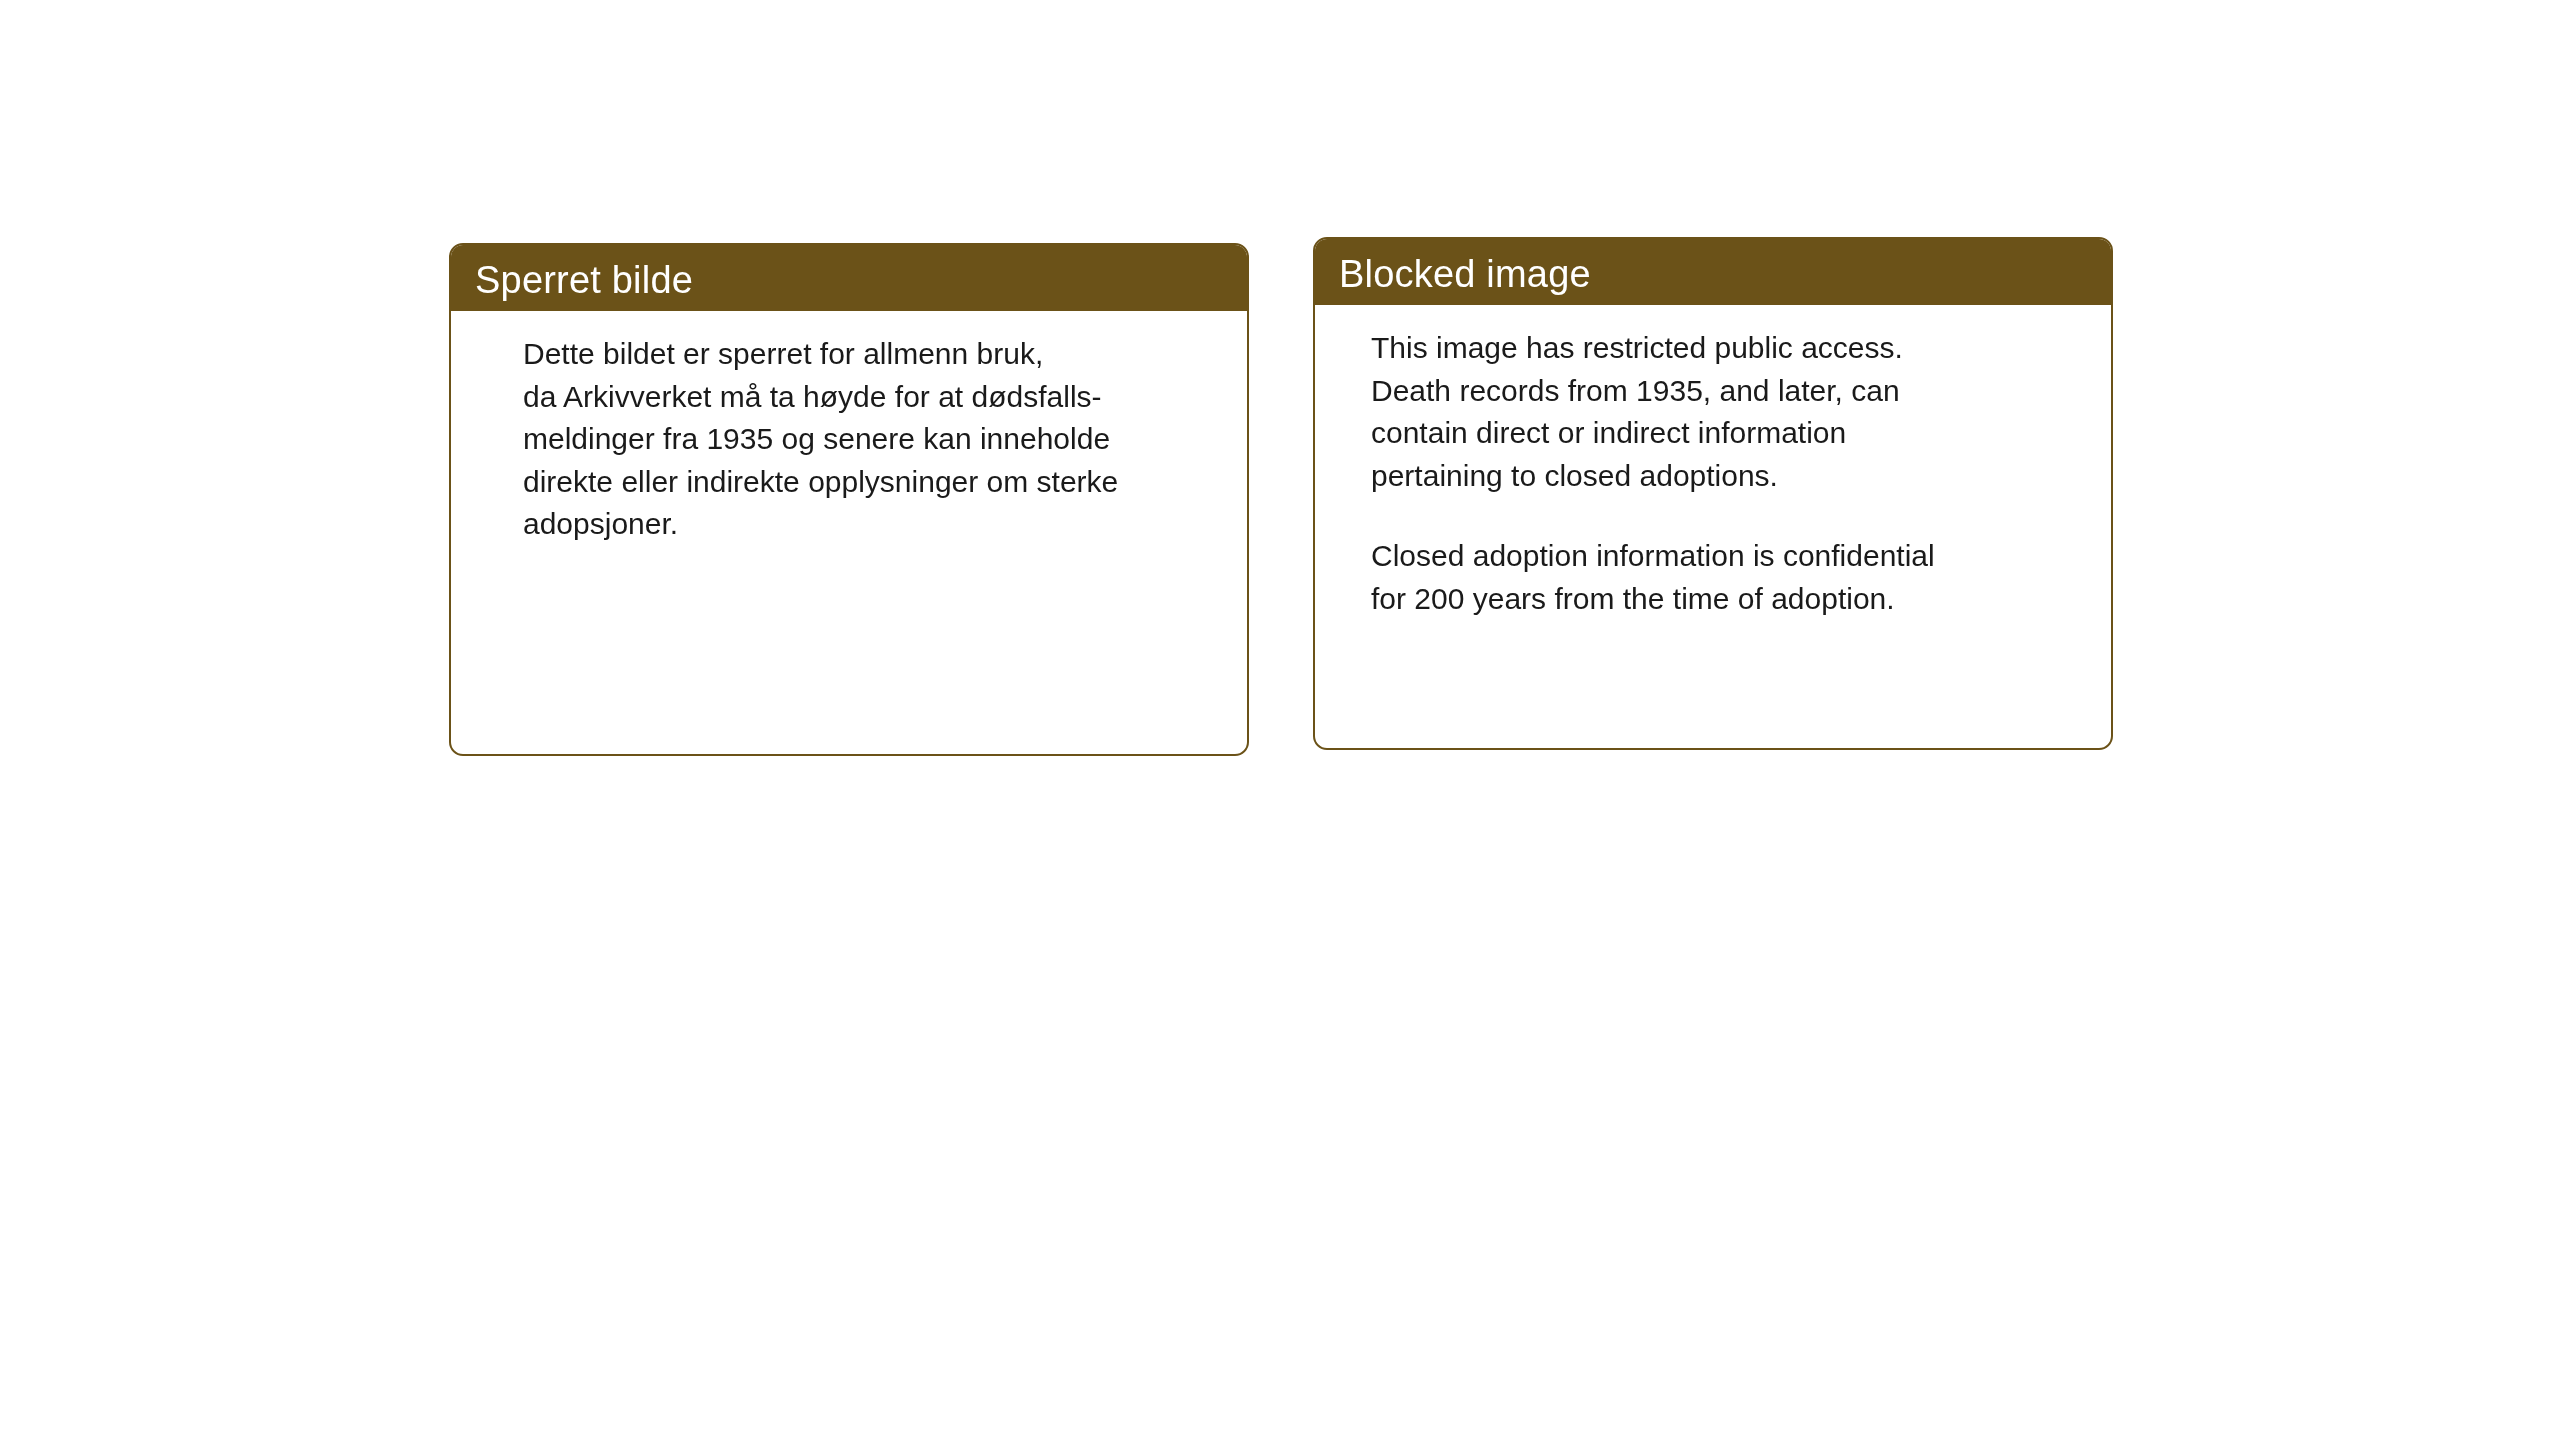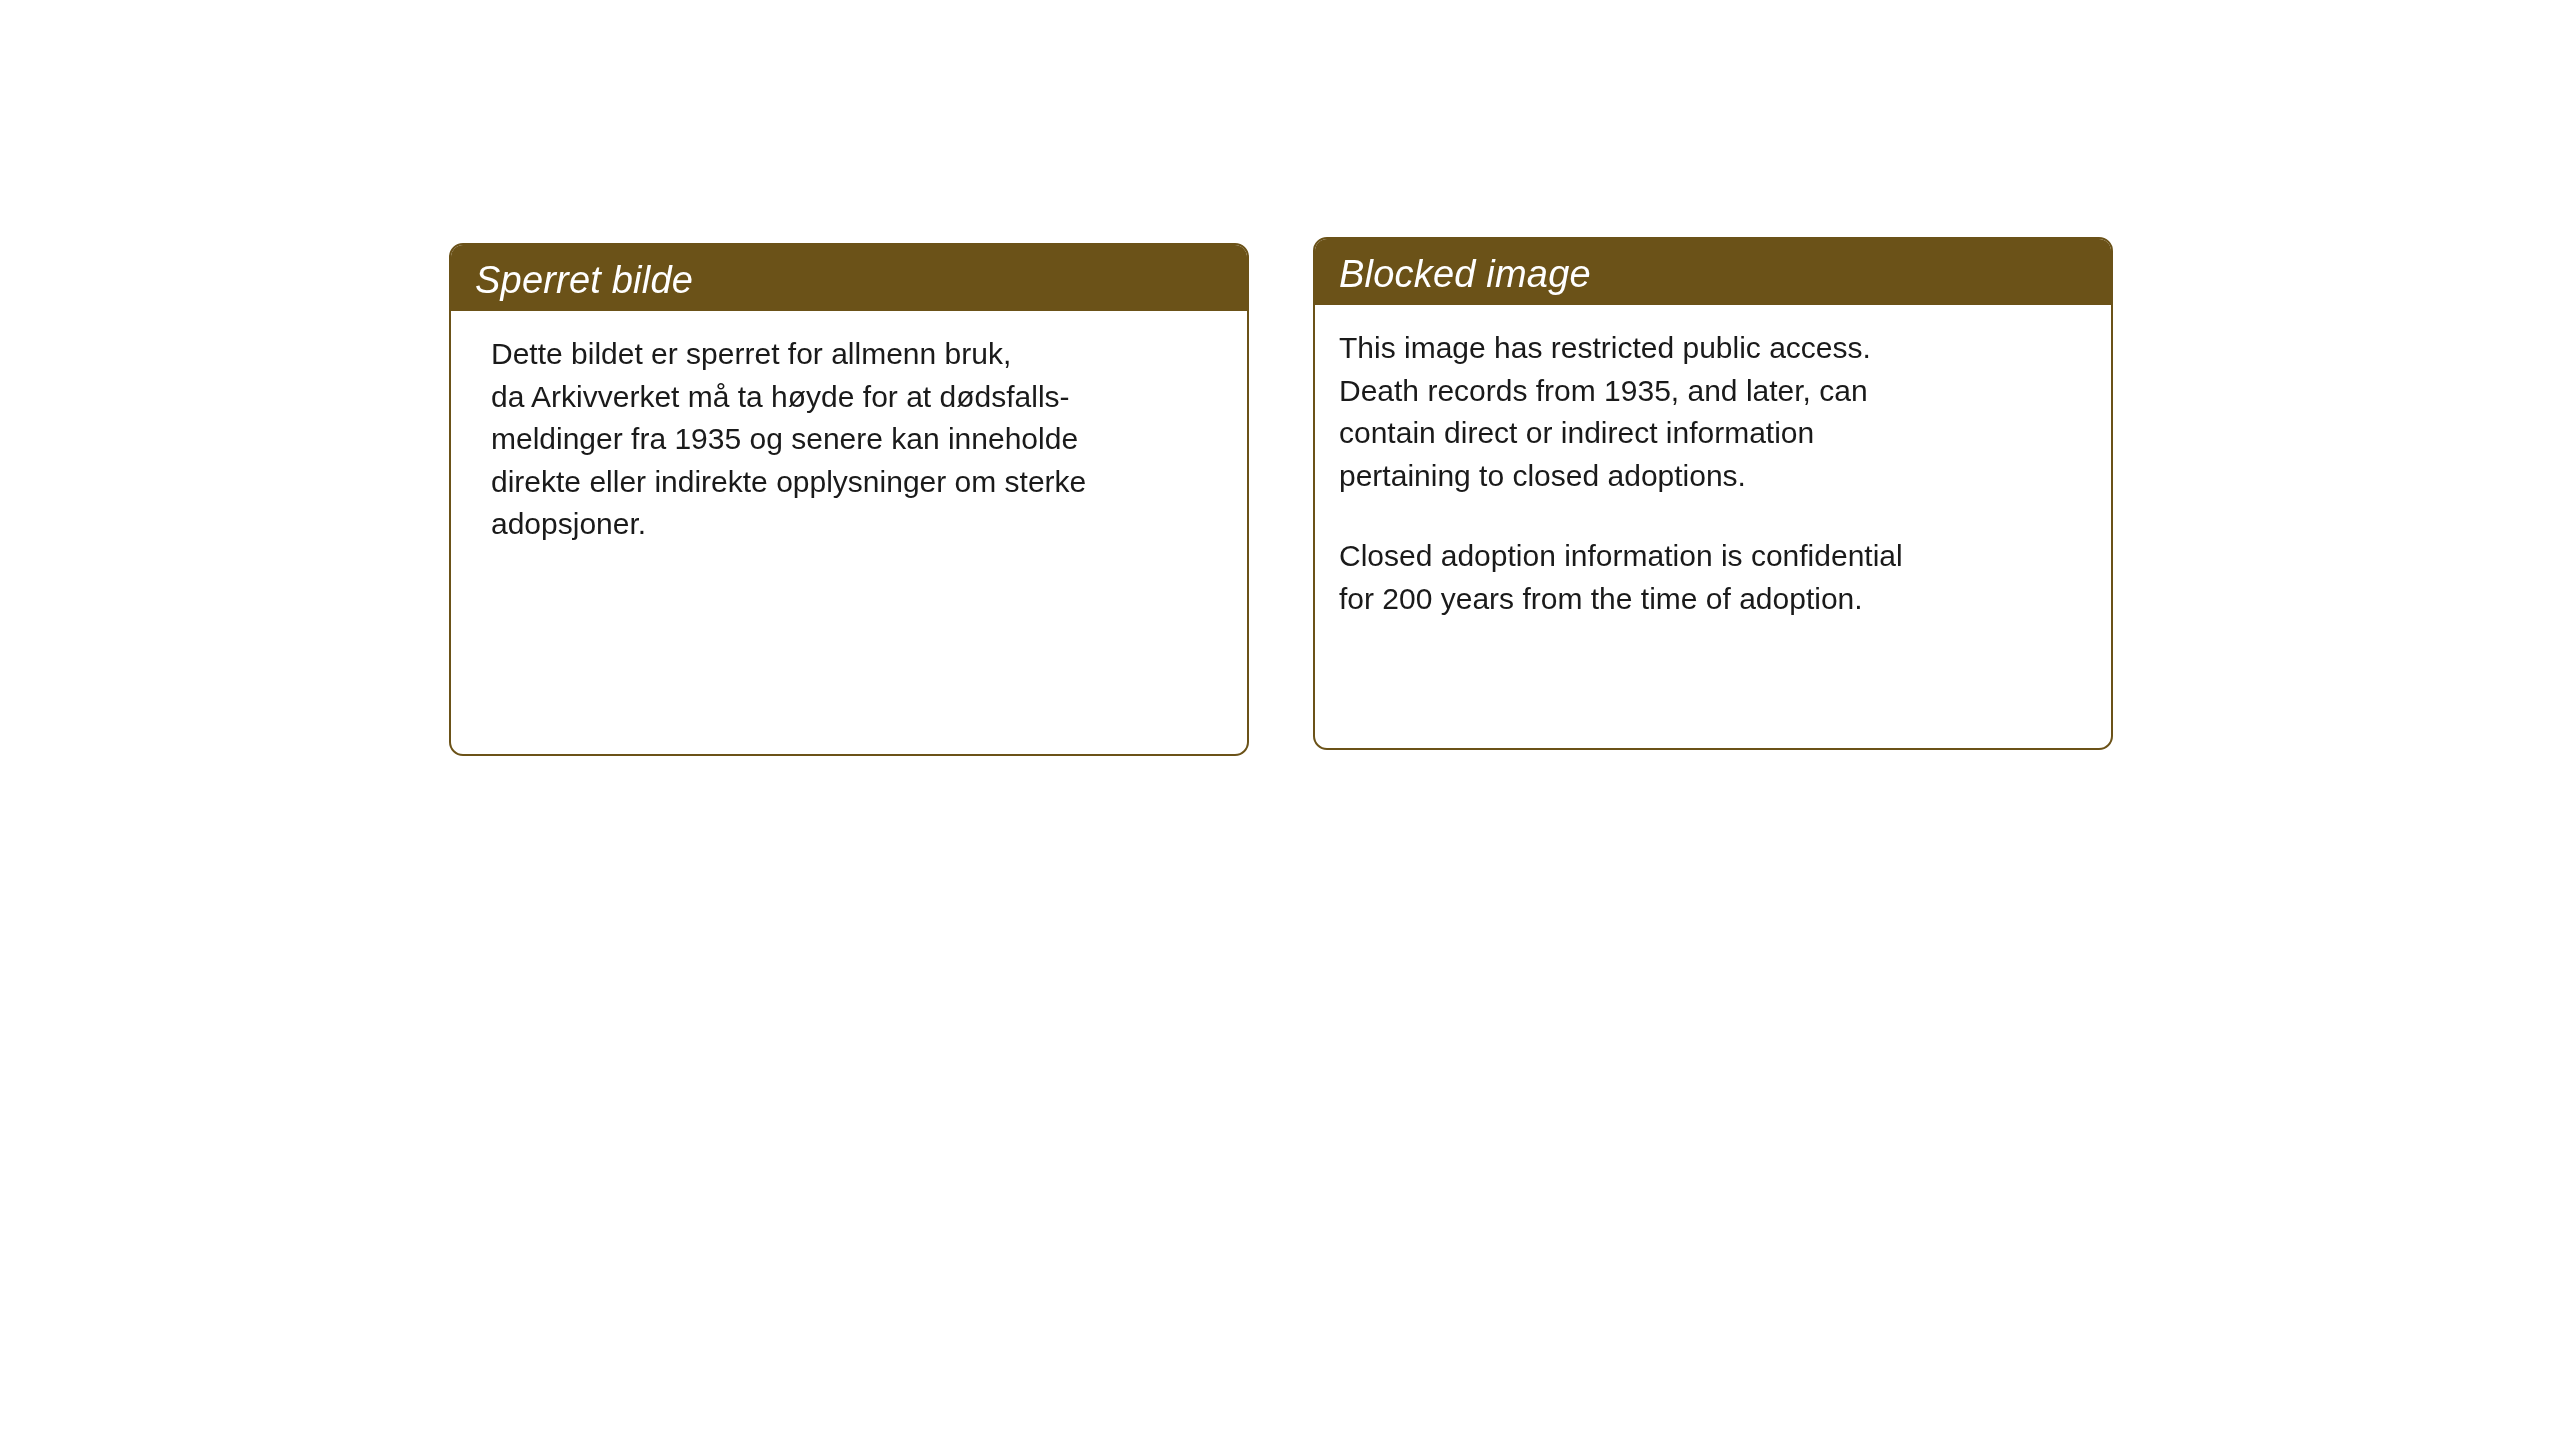--- a/index.html
+++ b/index.html
@@ -42,27 +42,27 @@
   .card-header {
     background: #6b5218;
     color: #ffffff;
     font-size: 38px;
     line-height: 1.0;
     padding: 16px 0 14px 24px;
     letter-spacing: 0.2px;
     height: 66px;
     box-sizing: border-box;
     white-space: nowrap;
-    font-style: italic;
   }
   .card-body {
     padding: 22px 30px 0 40px;
     color: #1a1a1a;
     font-size: 30px;
     line-height: 1.42;
+    margin-left: 32px;
   }
   .card-body.body-en {
     padding-left: 24px;
   }
   .para {
     margin: 0;
     white-space: pre-line;
   }
   .para + .para {
     margin-top: 38px;

